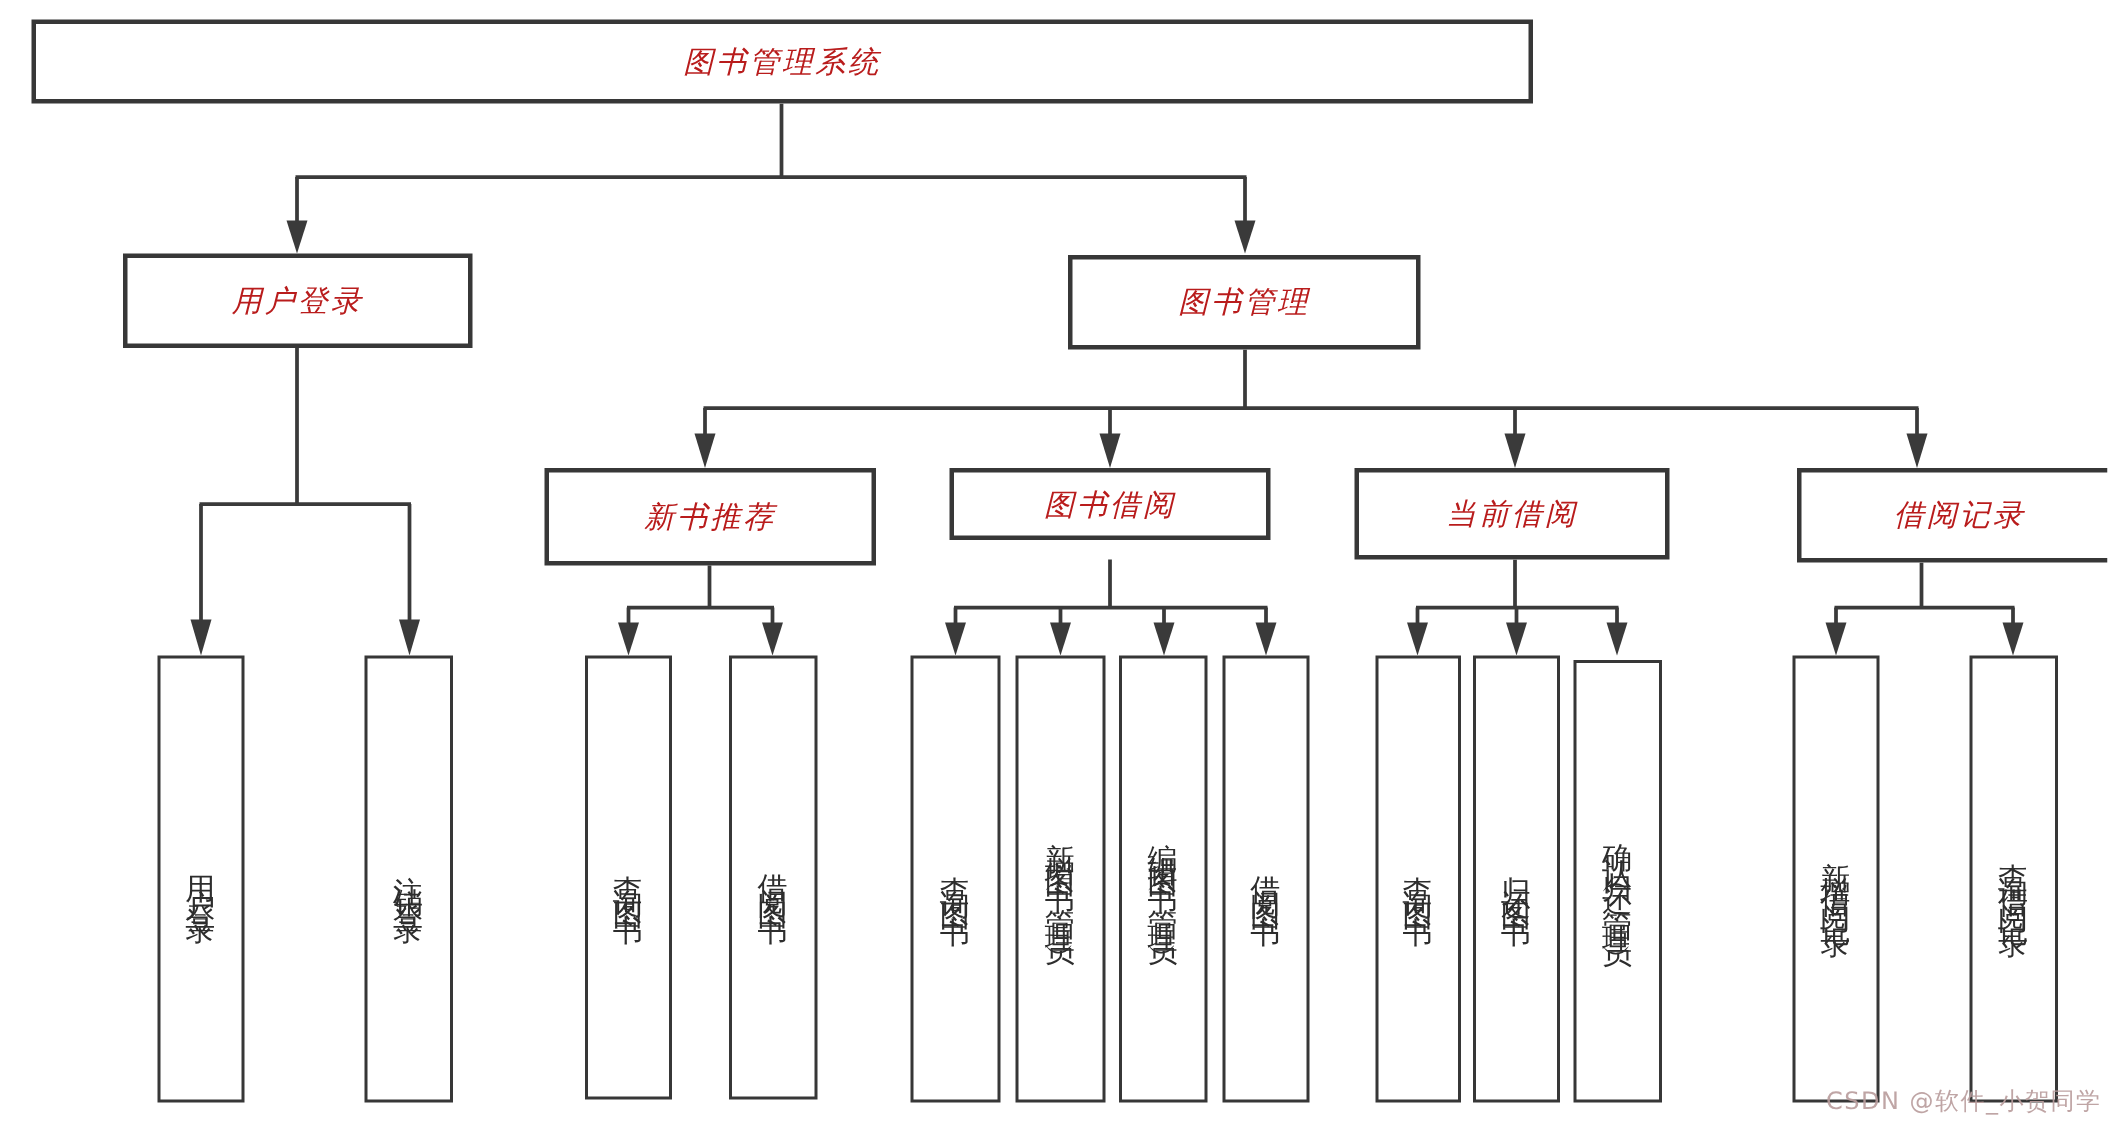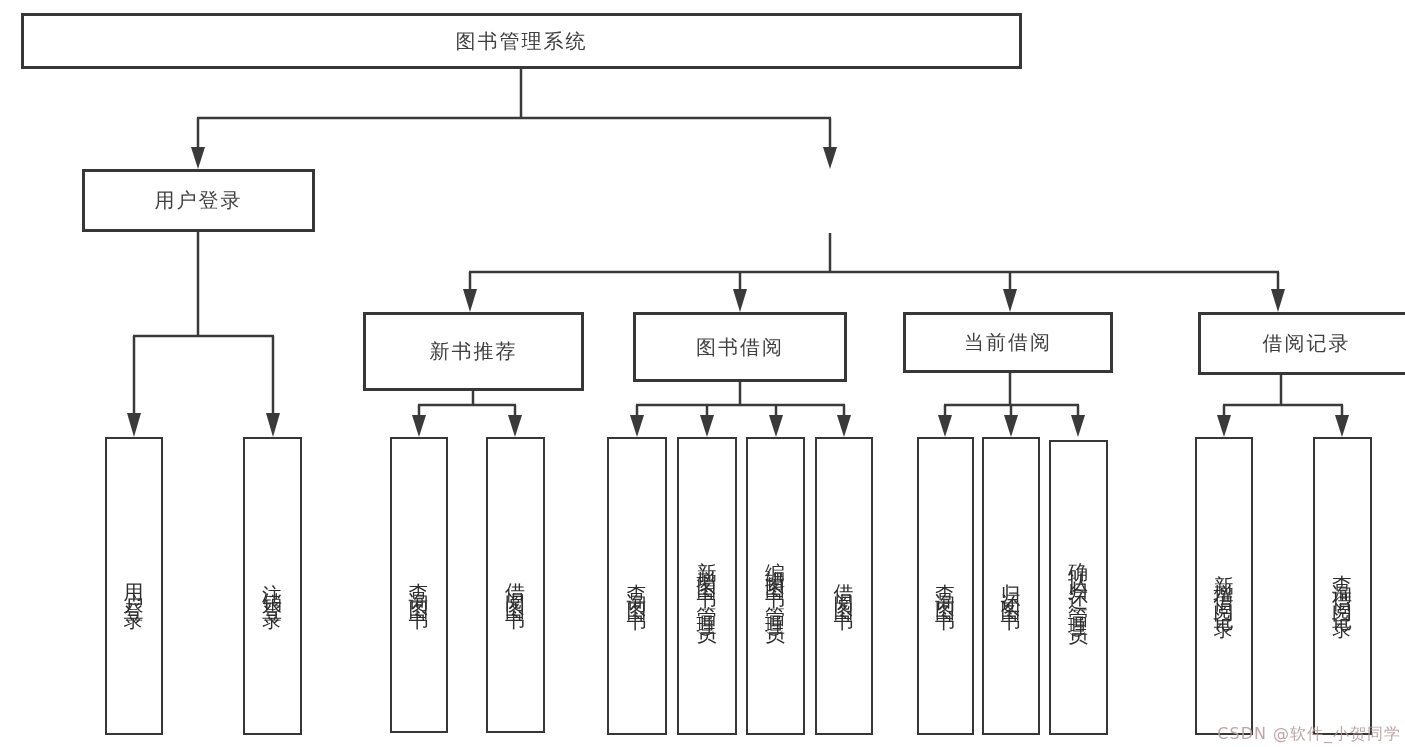--- a/index.html
+++ b/index.html
@@ -8,21 +8,21 @@
     width:1405px;height:747px;
     background:#ffffff;
     font-family:"DejaVu Sans","Liberation Sans",sans-serif;
     overflow:hidden;
   }
   #wires{position:absolute;left:0;top:0;z-index:1;}
   .box{
     position:absolute;z-index:2;box-sizing:border-box;
     background:#ffffff;border:3px solid #373737;
     display:flex;align-items:center;justify-content:center;
-    font-size:20px;letter-spacing:2px;color:#404040;
+    font-size:20px;letter-spacing:2px;color:#b91c1c;font-style:italic;
   }
   .vbox{
     position:absolute;z-index:2;box-sizing:border-box;
     background:#ffffff;border:2.5px solid #373737;
     display:flex;align-items:center;justify-content:center;
   }
   .vtext{
     writing-mode:vertical-rl;
     font-size:20px;letter-spacing:9px;color:#2d2d2d;
     white-space:nowrap;line-height:1;
@@ -105,25 +105,28 @@
     </g>
   </svg>
 
   <div class="box" style="left:21px;top:13px;width:1001px;height:56px">
     <span>图书管理系统</span>
   </div>
 
   <div class="box" style="left:82px;top:169px;width:233px;height:63px">
     <span>用户登录</span>
   </div>
+  <div class="box" style="left:712px;top:170px;width:235px;height:63px">
+    <span>图书管理</span>
+  </div>
 
-  <div class="box" style="left:363px;top:312px;width:221px;height:79px">
+  <div class="box" style="left:363px;top:312px;width:221px;height:65px">
     <span>新书推荐</span>
   </div>
-  <div class="box" style="left:633px;top:312px;width:214px;height:70px">
+  <div class="box" style="left:633px;top:312px;width:214px;height:48px">
     <span>图书借阅</span>
   </div>
   <div class="box" style="left:903px;top:312px;width:210px;height:61px">
     <span>当前借阅</span>
   </div>
   <div class="box" style="left:1198px;top:312px;width:217px;height:63px">
     <span>借阅记录</span>
   </div>
 
   <div class="vbox" style="left:105px;top:437px;width:58px;height:298px">

